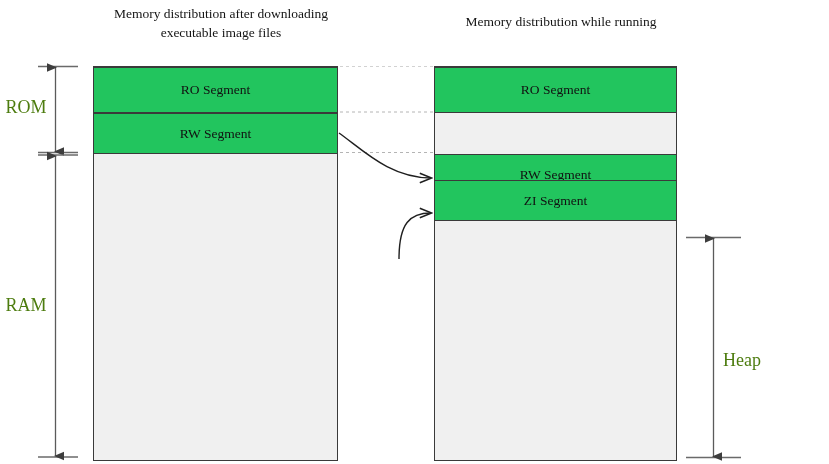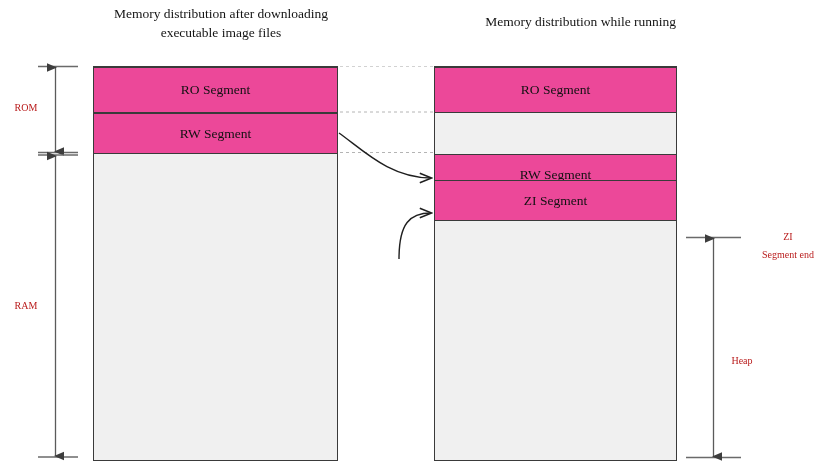--- a/index.html
+++ b/index.html
@@ -18,21 +18,21 @@
   }
   .title {
     position: absolute;
     text-align: center;
     font-size: 13.5px;
     line-height: 19px;
     color: #141414;
     white-space: pre-line;
   }
   #title-left  { left: 108px; top: 4px;  width: 226px; }
-  #title-right { left: 446px; top: 12px; width: 230px; text-align: right; }
+  #title-right { left: 446px; top: 12px; width: 230px; }
 
   .mem-box {
     position: absolute;
     box-sizing: border-box;
     border: 1.5px solid #3a3a3a;
     background: #f0f0f0;
   }
   #box-left  { left: 93px;  top: 66px; width: 245px; height: 395px; }
   #box-right { left: 434px; top: 66px; width: 243px; height: 395px; }
 
@@ -40,21 +40,21 @@
     position: absolute;
     box-sizing: border-box;
     display: flex;
     align-items: center;
     justify-content: center;
     font-size: 13.5px;
     color: #111111;
     border-top: 1.5px solid #3a3a3a;
     border-bottom: 1.5px solid #3a3a3a;
   }
-  .seg.filled { background: #ec4899; }
+  .seg.filled { background: #22c55e; }
   .seg.empty  { background: #f0f0f0; border-top-color: transparent; border-bottom-color: transparent; }
 
   
   #l-ro { left: 0; top: 0px;  width: 100%; height: 46px; }
   #l-rw { left: 0; top: 46px; width: 100%; height: 41px; }
   #l-free { left: 0; top: 87px; width: 100%; height: 306px; }
 
   
   #r-ro   { left: 0; top: 0px;   width: 100%; height: 46px; }
   #r-gap  { left: 0; top: 46px;  width: 100%; height: 41px; }
@@ -66,22 +66,22 @@
     position: absolute;
     left: 0;
     top: 0;
     width: 829px;
     height: 464px;
     pointer-events: none;
   }
 
   .axis-label {
     position: absolute;
-    font-size: 10px;
-    color: #b91c1c;
+    font-size: 18px;
+    color: #4d7c0f;
     text-align: center;
     white-space: pre-line;
     line-height: 17px;
   }
   #label-rom  { left: 2px;  top: 99px;  width: 48px; }
   #label-ram  { left: 2px;  top: 297px; width: 48px; }
   #label-zi-end { left: 748px; top: 228px; width: 80px; line-height: 18px; }
   #label-heap { left: 712px; top: 352px; width: 60px; }
 </style>
 </head>
@@ -142,17 +142,15 @@
     </g>
     <line x1="713.5" y1="238.5" x2="713.5" y2="456.5" stroke="#5a5a5a" stroke-width="1.3" marker-start="url(#arrowUp)" marker-end="url(#arrowDown)"></line>
 
     <path d="M 339,133 C 363,150 390,178 431,178" fill="none" stroke="#1f1f1f" stroke-width="1.4" marker-end="url(#arrowOpen)"></path>
 
     <path d="M 399,259 C 399,223 410,213 431,213" fill="none" stroke="#1f1f1f" stroke-width="1.4" marker-end="url(#arrowOpen)"></path>
   </svg>
 
   <div class="axis-label" id="label-rom">ROM</div>
   <div class="axis-label" id="label-ram">RAM</div>
-  <div class="axis-label" id="label-zi-end">ZI
-Segment end</div>
   <div class="axis-label" id="label-heap">Heap</div>
 
 </div>
 
 </body></html>

